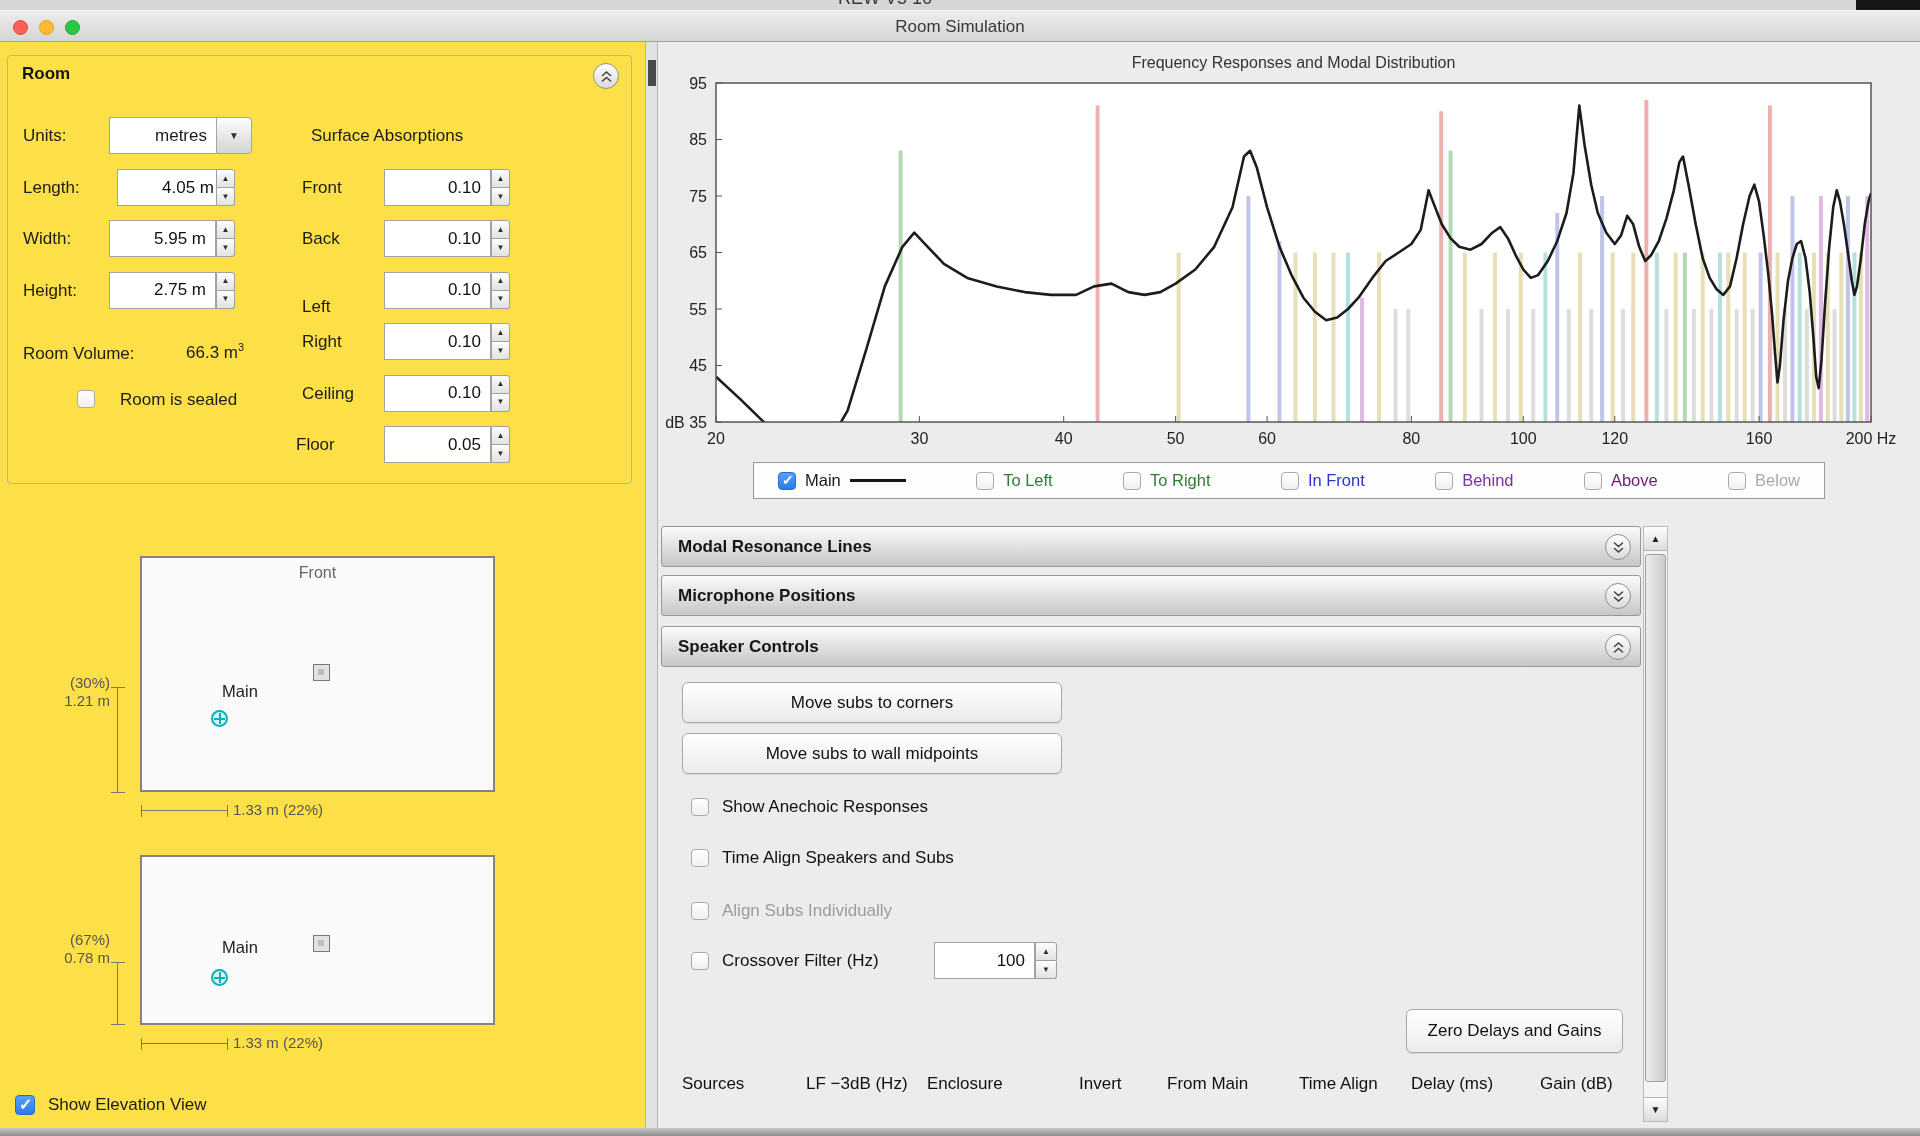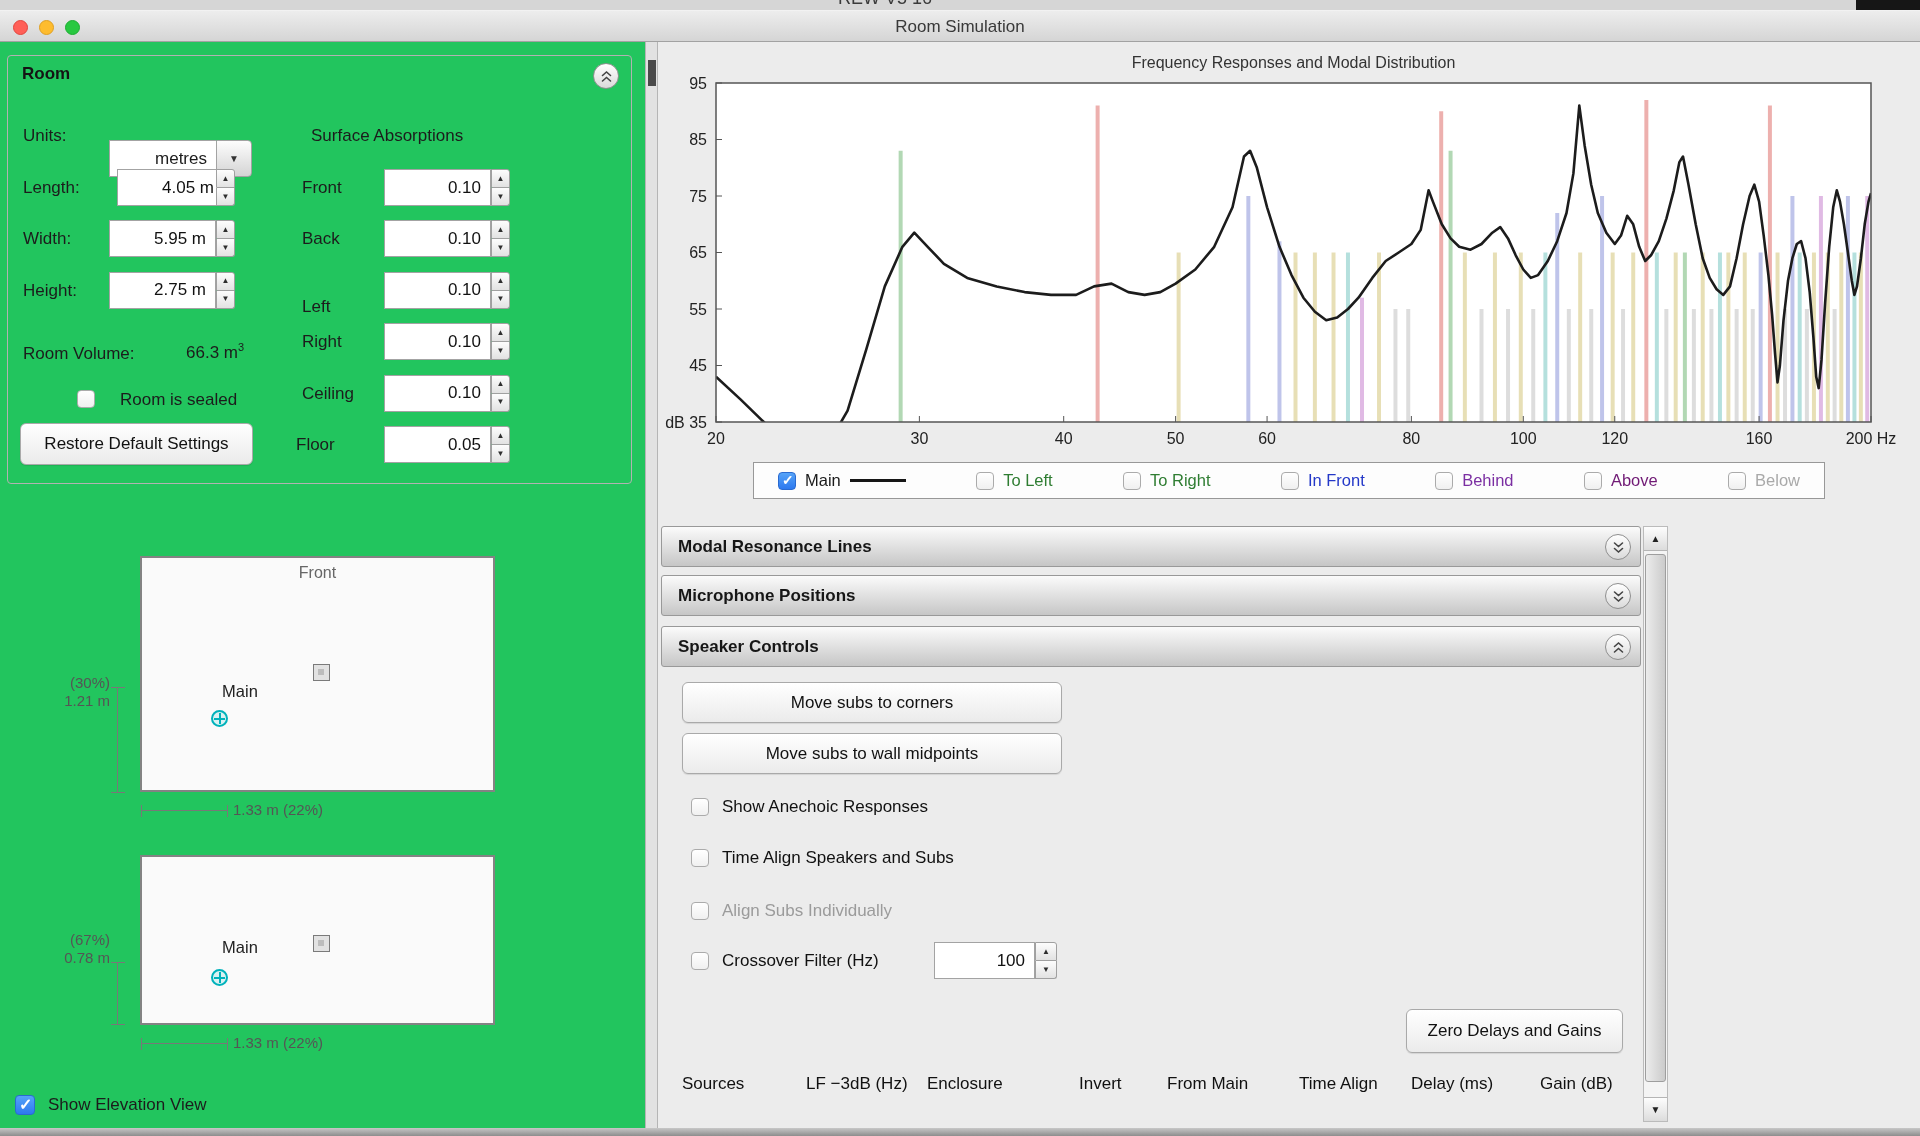--- a/index.html
+++ b/index.html
@@ -19,35 +19,35 @@
   .tl { width:15px; height:15px; border-radius:50%; display:inline-block; }
   .tl.red { background:#ff5f57; border:1px solid #e2453d; }
   .tl.yellow { background:#febc2e; border:1px solid #dfa023; }
   .tl.green { background:#28c840; border:1px solid #1dad32; }
   .window-title { position:absolute; left:0; right:0; top:6px; text-align:center; font-size:17px; color:#393939; }
 
   .main { position:absolute; left:0; top:42px; width:1920px; height:1086px; background:#ececec; }
   .bottom-strip { position:absolute; left:0; top:1128px; width:1920px; height:8px; background:linear-gradient(#c7c7c7,#8d8d8d); }
 
   
-  .left-panel { position:absolute; left:0; top:0; width:645px; height:1086px; background:#22c55e;padding-left:20px; }
+  .left-panel { position:absolute; left:0; top:0; width:645px; height:1086px; background:#fde047;padding-left:20px; }
   .divider { position:absolute; left:645px; top:0; width:13px; height:1086px; background:#e2e2e2;
     border-left:1px solid #b5b5b5; border-right:1px solid #b5b5b5; cursor:col-resize; }
   .divider-handle { position:absolute; left:2px; top:18px; width:8px; height:26px; background:#4a4a4a; }
 
   .groupbox { position:absolute; left:7px; top:13px; width:625px; height:429px; border:1px solid #b2b2b2; border-radius:4px; }
   .groupbox-title { position:absolute; left:14px; top:8px; font-weight:bold; font-size:17px; color:#141414; }
   .gb-label { position:absolute; left:15px; font-size:17px; color:#1c1c1c; white-space:nowrap; }
   .gb-value { position:absolute; font-size:17px; color:#1c1c1c; }
   .gb-value sup { font-size:11px; }
   .abs-header { left:303px; top:70px; }
 
   .tfield { position:absolute; background:#fff; border:1px solid #a3a3a3; display:flex; align-items:center;
     justify-content:flex-end; padding-right:9px; font-size:17px; color:#111; }
-  .combo { position:absolute; display:flex; height:37px;margin-top:23px; }
+  .combo { position:absolute; display:flex; height:37px; }
   .combo-val { background:#fff; border:1px solid #a3a3a3; border-right:none; width:107px; display:flex; align-items:center;
     justify-content:flex-end; padding-right:9px; font-size:17px; }
   .combo-btn { width:36px; background:linear-gradient(#fdfdfd,#d4d4d4); border:1px solid #a3a3a3; display:flex;
     align-items:center; justify-content:center; font-size:10px; color:#333; border-radius:0 4px 4px 0; }
   .spin { position:absolute; display:flex; flex-direction:column; width:19px; height:37px; }
   .spin.big { width:22px; }
   .spin-btn { flex:1; border:1px solid #a0a0a0; background:linear-gradient(#fdfdfd,#e2e2e2); font-size:8px; line-height:1;
     display:flex; align-items:center; justify-content:center; color:#2e2e2e; }
   .spin-btn:first-child { border-radius:0 3px 0 0; }
   .spin-btn:last-child { border-radius:0 0 3px 0; border-top:none; }
@@ -179,21 +179,20 @@
               <div class="spin-btn">▼</div>
             </div>
           </div>
 
         <span class="gb-label" style="top:288px">Room Volume:</span>
         <span class="gb-value" style="left:178px;top:285px"><span>66.3 m</span><sup>3</sup></span>
 
         <span class="cbx" style="position:absolute;left:69px;top:334px"></span>
         <span class="gb-label" style="left:112px;top:334px">Room is sealed</span>
 
-        <button class="mac-btn restore-btn">Restore Default Settings</button>
 
         <span class="gb-label abs-header">Surface Absorptions</span>
         <div id="abs-rows">
             <span class="gb-label" style="left: 294px; top: 122px;">Front</span>
             <div class="tfield" style="left: 376px; top: 113px; width: 107px; height: 37px;">0.10</div>
             <div class="spin" style="left: 483px; top: 113px;">
               <div class="spin-btn">▲</div>
               <div class="spin-btn">▼</div>
             </div>
             <span class="gb-label" style="left: 294px; top: 173.45px;">Back</span>

